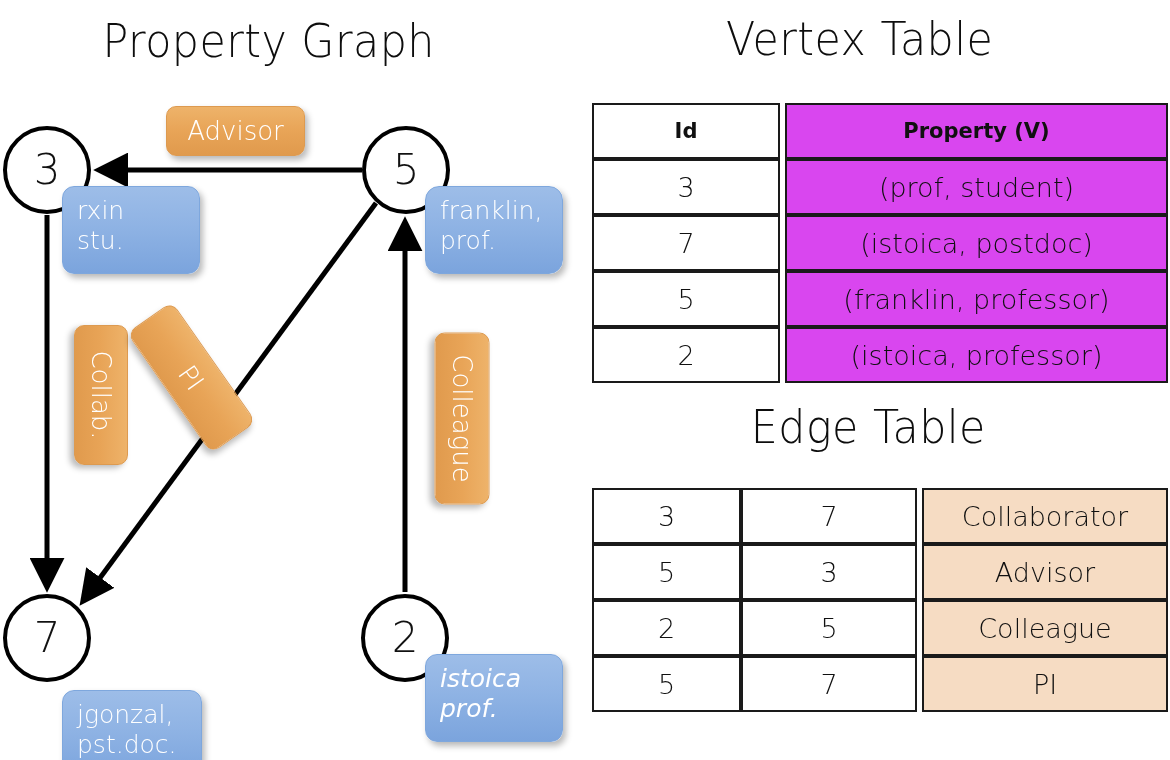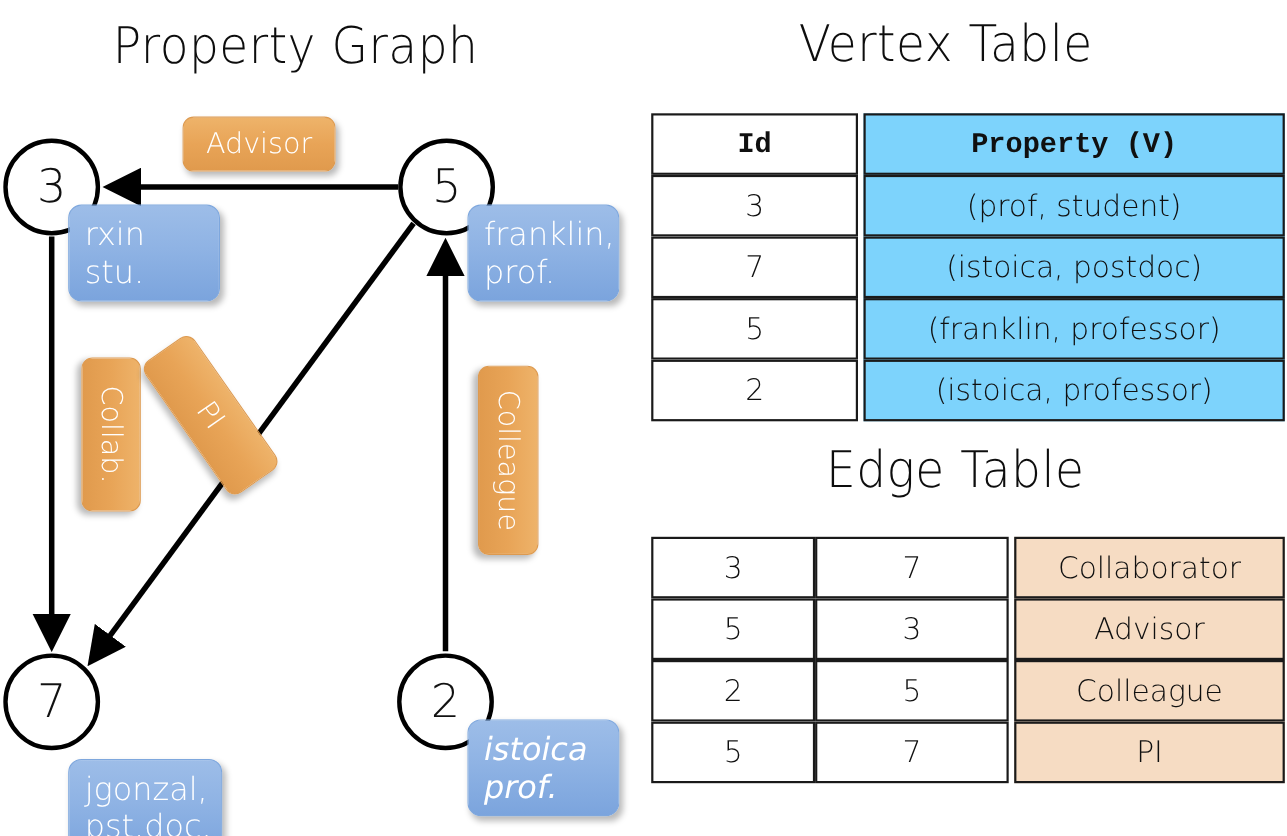--- a/index.html
+++ b/index.html
@@ -69,31 +69,31 @@
   #node-2 { left: 361px; top: 594px; }
 
   
   .prop-box {
     position: absolute;
     border-radius: 12px;
     background: linear-gradient(to bottom, #9dbde8 0%, #8fb3e4 45%, #7ba4dd 100%);
     border: 1px solid #7ea7dd;
     box-shadow: 3px 4px 6px rgba(0,0,0,0.28);
     color: #ffffff;
-    font-size: 29px;
+    font-size: 25px;
     font-weight: 300;
     font-family: "DejaVu Sans", sans-serif;
     line-height: 1.18;
     padding: 9px 0 9px 14px;
     box-sizing: border-box;
     z-index: 6;
     white-space: pre-line;
   }
   #prop-rxin     { left: 62px;  top: 186px; width: 138px; height: 88px; }
-  #prop-franklin { left: 425px; top: 186px; width: 138px; height: 88px; }
+  #prop-franklin { left: 425px; top: 186px; width: 138px; height: 88px; border-radius: 14px; }
   #prop-jgonzal  { left: 62px;  top: 654px; width: 140px; height: 88px; margin-top: 36px; }
   #prop-istoica  { left: 425px; top: 654px; width: 138px; height: 88px; font-style: italic; }
 
   
   .edge-label {
     position: absolute;
     border-radius: 10px;
     background: linear-gradient(to bottom, #eeb36a 0%, #e8a457 50%, #e09a4d 100%);
     border: 1px solid #dd9a50;
     box-shadow: 3px 4px 6px rgba(0,0,0,0.28);
@@ -138,24 +138,23 @@
     font-weight: 300;
     font-family: "DejaVu Sans", sans-serif;
     color: #101010;
     padding: 0;
     height: 52px;
     background: #ffffff;
     white-space: nowrap;
   }
   .tbl td.head {
     font-weight: bold;
-    font-size: 26px;
-    font-family: Liberation Mono, monospace;
-  }
-  .tbl td.blue  { background: #7dd3fc; }
+    font-size: 21px;
+  }
+  .tbl td.blue  { background: #d946ef; }
   .tbl td.peach { background: #f6dcc3; }
   .tbl td.gap   { border: none; background: transparent; width: 5px; padding: 0; }
 
   #vertex-table { left: 592px; top: 103px; }
   #edge-table   { left: 592px; top: 488px; }
 </style>
 </head>
 <body>
 
 <div id="graph-panel">

